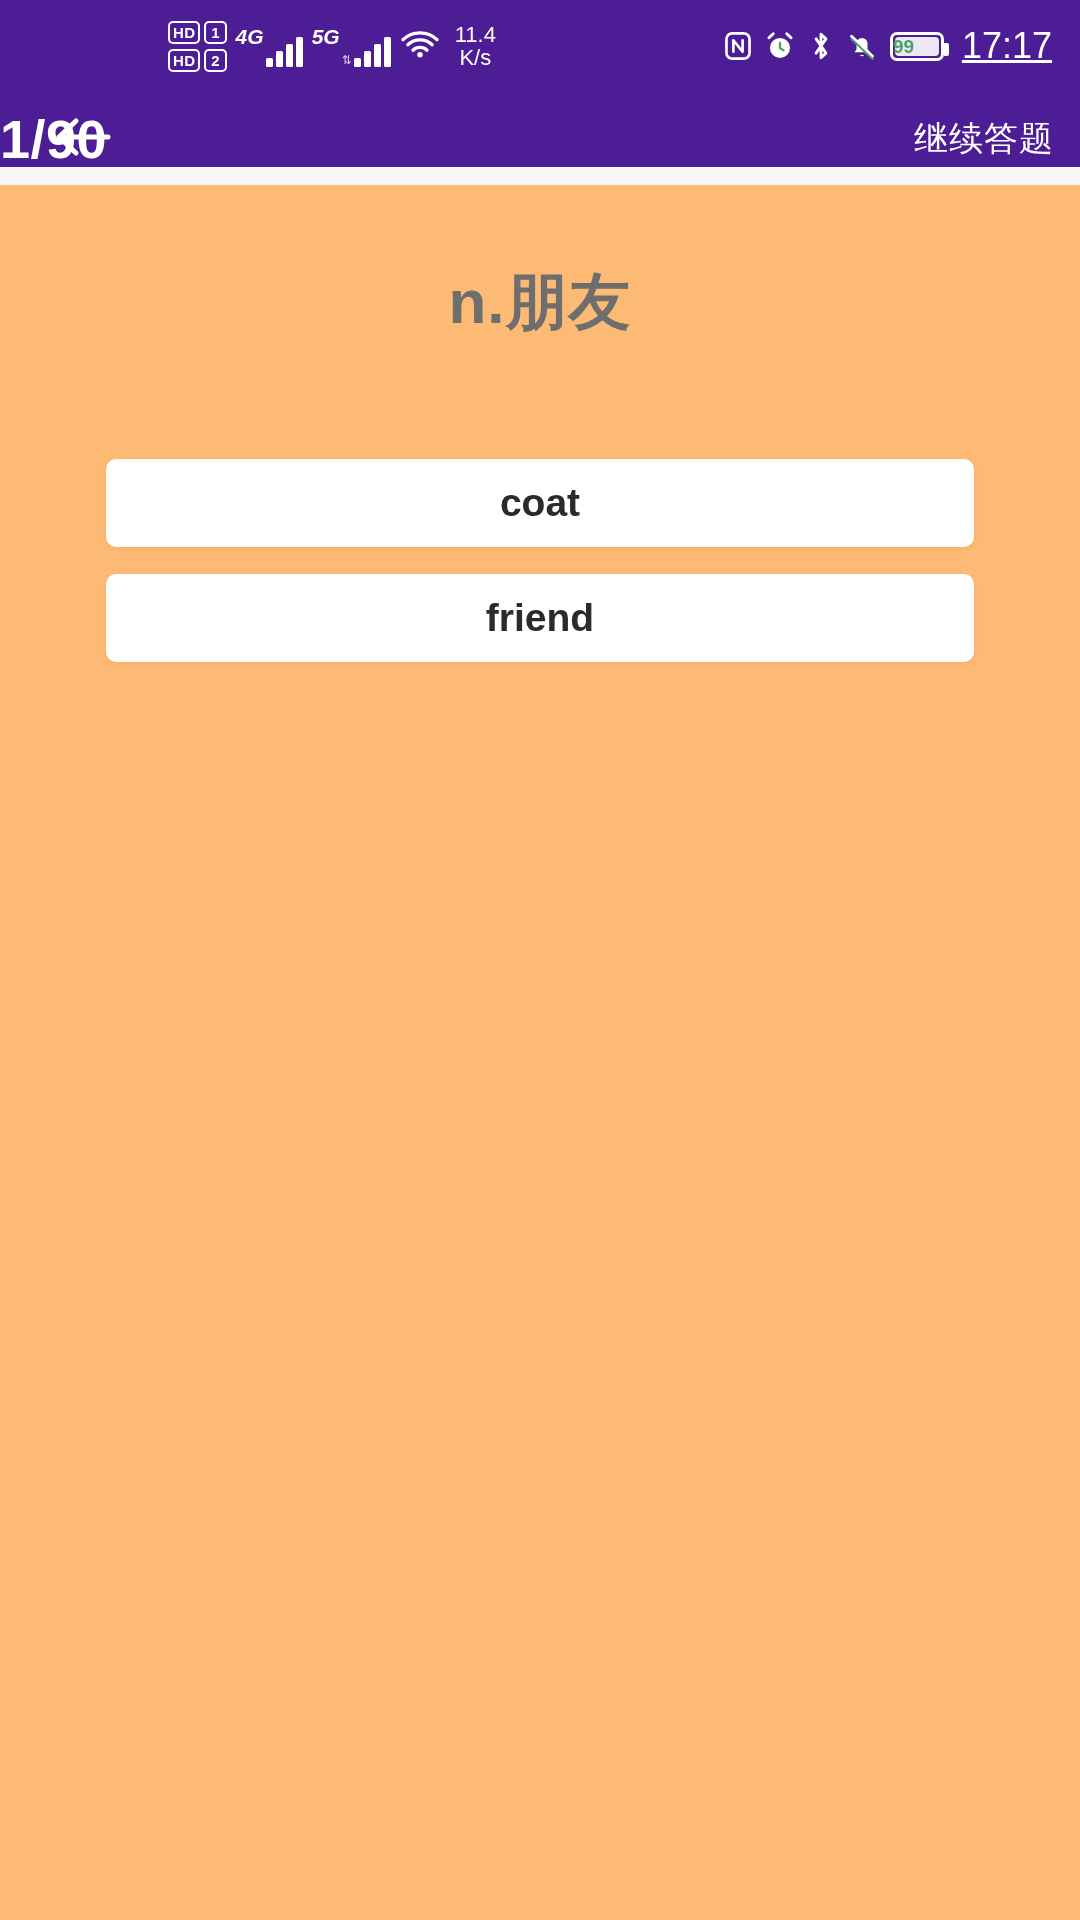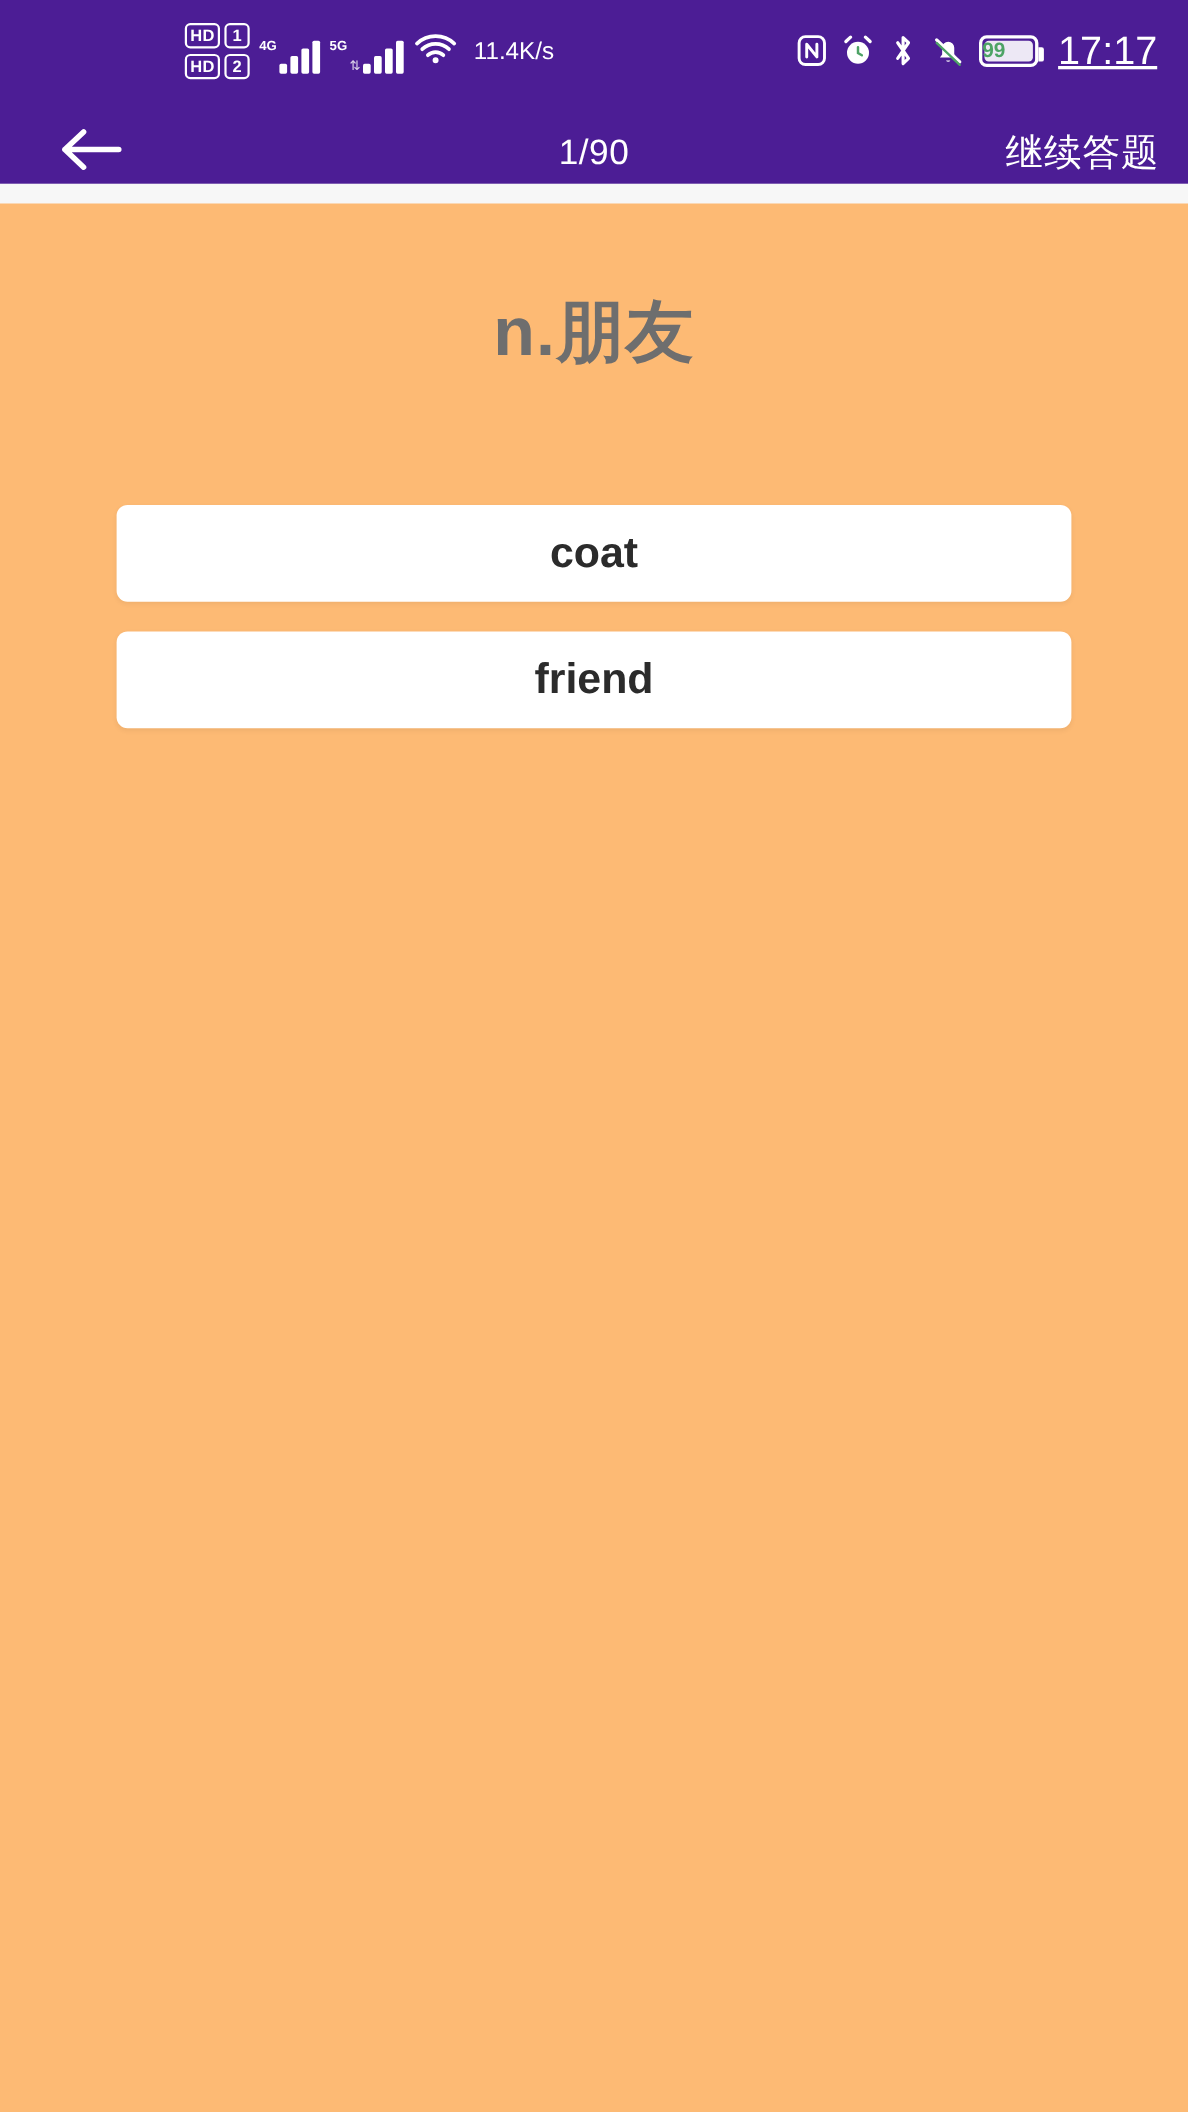--- a/index.html
+++ b/index.html
@@ -41,31 +41,31 @@
     padding:2px 3px; letter-spacing:.3px;
   }
   .volte-num {
     border:2.5px solid #fff; border-radius:5px;
     font-size:15px; font-weight:700; line-height:1;
     padding:2px 5px;
   }
 
   
   .sig-group { display:flex; align-items:flex-end; gap:2px; height:42px; }
-  .sig-label { font-size:12px; font-weight:700; line-height:1; margin-bottom:20px; }
+  .sig-label { font-size:21px; font-weight:700; line-height:1; margin-bottom:20px;font-style:italic; }
   .bars { display:flex; align-items:flex-end; gap:3px; height:34px; }
   .bars i { display:block; width:7px; background:#fff; border-radius:1.5px; }
   .bars i.b1 { height:9px; }
   .bars i.b2 { height:16px; }
   .bars i.b3 { height:23px; }
   .bars i.b4 { height:30px; }
   .updown { font-size:12px; line-height:1; margin-bottom:1px; opacity:.8; }
 
   .speed {
-    display:flex; align-items:center;
+    display:flex; flex-direction:column; align-items:center;
     font-size:22px; line-height:23px; font-weight:400; margin-left:6px;
   }
 
   .ico { display:inline-flex; align-items:center; justify-content:center; }
 
   .battery {
     position:relative; display:inline-flex; align-items:center;
     width:54px; height:29px; border:3px solid #fff; border-radius:7px;
   }
   .battery::after {
@@ -85,21 +85,21 @@
   .appbar {
     position:absolute; top:92px; left:0; width:1080px; height:93px;
   }
   .back-btn {
     position:absolute; left:48px; top:50%; transform:translateY(-50%);
     width:70px; height:70px; display:flex; align-items:center; justify-content:center;
     cursor:pointer;
   }
   .bar-title {
     position:absolute; left:0; right:0; top:50%; transform:translateY(-50%);
-    text-align:center; color:#fff; font-size:32px; font-weight:400; letter-spacing:.5px;
+    color:#fff; font-size:54px; font-weight:700; letter-spacing:.5px;
   }
   .bar-action {
     position:absolute; right:26px; top:50%; transform:translateY(-50%);
     color:#fff; font-size:34px; font-weight:400; cursor:pointer; letter-spacing:1px;
   }
 
   
   .content { position:absolute; top:185px; left:0; width:1080px; bottom:0; background:#fdba74; }
 
   .question {

